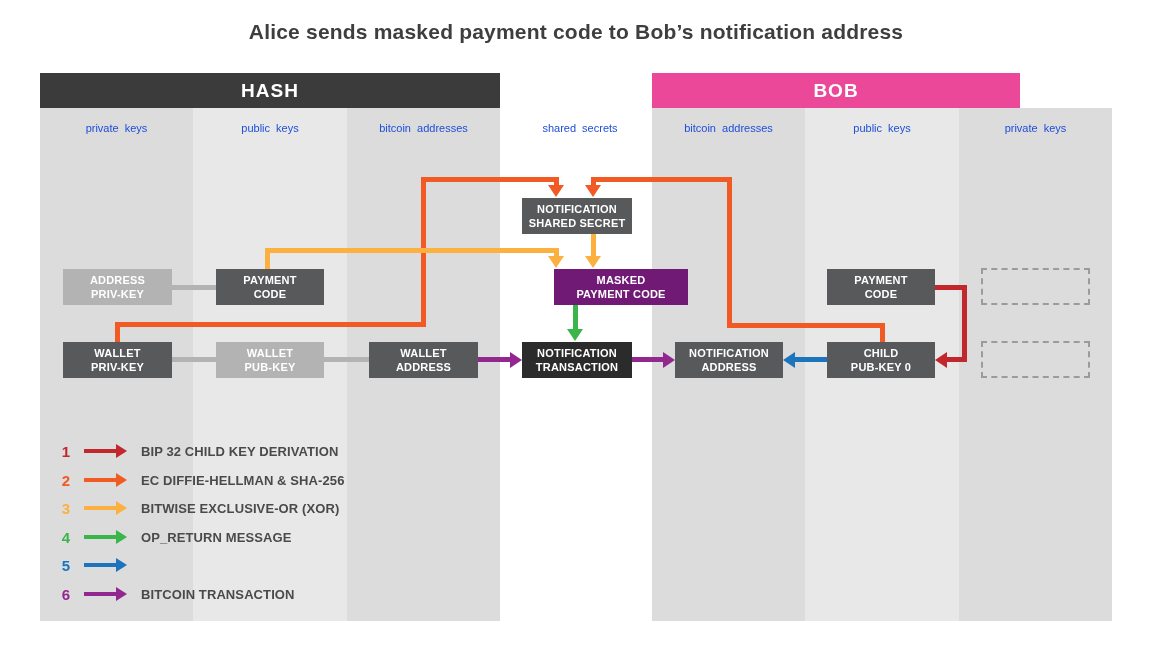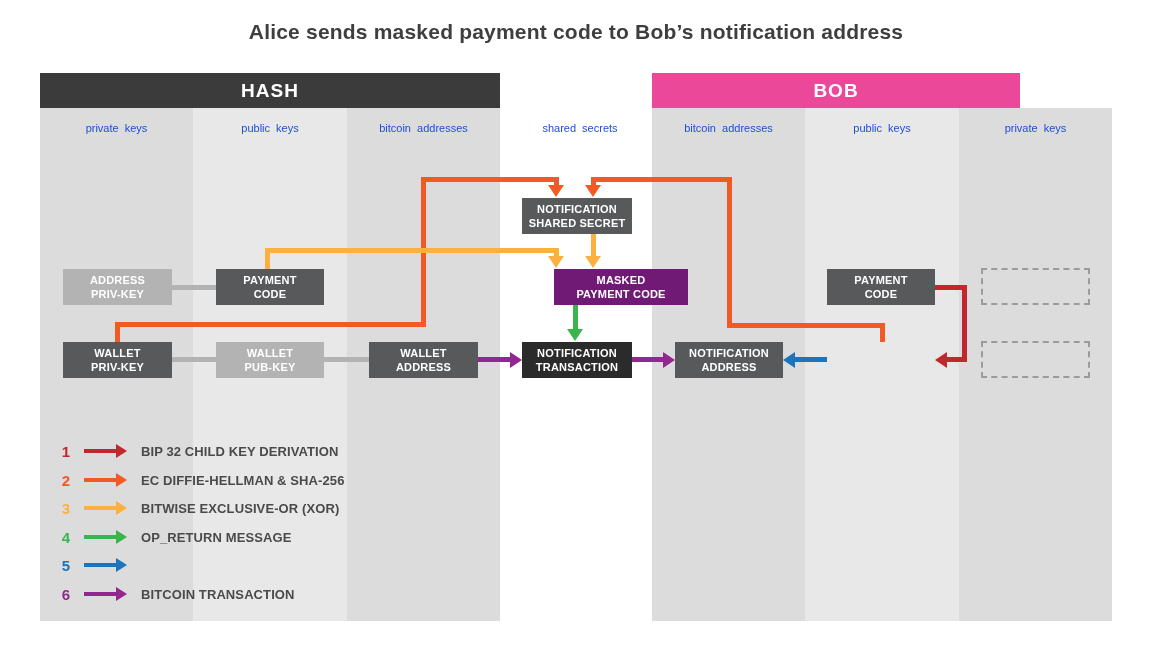--- a/index.html
+++ b/index.html
@@ -113,20 +113,22 @@
 
   <div class="abs box" style="left: 522px; top: 198px; width: 110px; height: 36px; background-color: rgb(88, 89, 91);">NOTIFICATION
 SHARED SECRET</div>
   <div class="abs box" style="left: 522px; top: 269px; width: 134px; height: 36px; background-color: #701a75; margin-left: 32px;">MASKED
 PAYMENT CODE</div>
   <div class="abs box" style="left: 522px; top: 342px; width: 110px; height: 36px; background-color: rgb(43, 43, 43);">NOTIFICATION
 TRANSACTION</div>
 
   <div class="abs box" style="left: 675px; top: 342px; width: 108px; height: 36px; background-color: rgb(88, 89, 91);">NOTIFICATION
 ADDRESS</div>
+  <div class="abs box" style="left: 827px; top: 342px; width: 108px; height: 36px; background-color: rgb(88, 89, 91);">CHILD
+PUB-KEY 0</div>
   <div class="abs box" style="left: 827px; top: 269px; width: 108px; height: 36px; background-color: rgb(88, 89, 91);">PAYMENT
 CODE</div>
   <div class="abs box box-dashed" style="left:981px;top:268px;width:105px;height:33px;"></div>
   <div class="abs box box-dashed" style="left:981px;top:341px;width:105px;height:33px;"></div>
 
   <div class="legend-row" style="top:441px;">
     <span class="legend-num" style="color: rgb(193, 39, 45);">1</span>
     <span class="legend-arrow">
         <span class="legend-line" style="background-color: rgb(193, 39, 45);"></span>
         <span class="legend-head" style="border-left-color: rgb(193, 39, 45);"></span>

